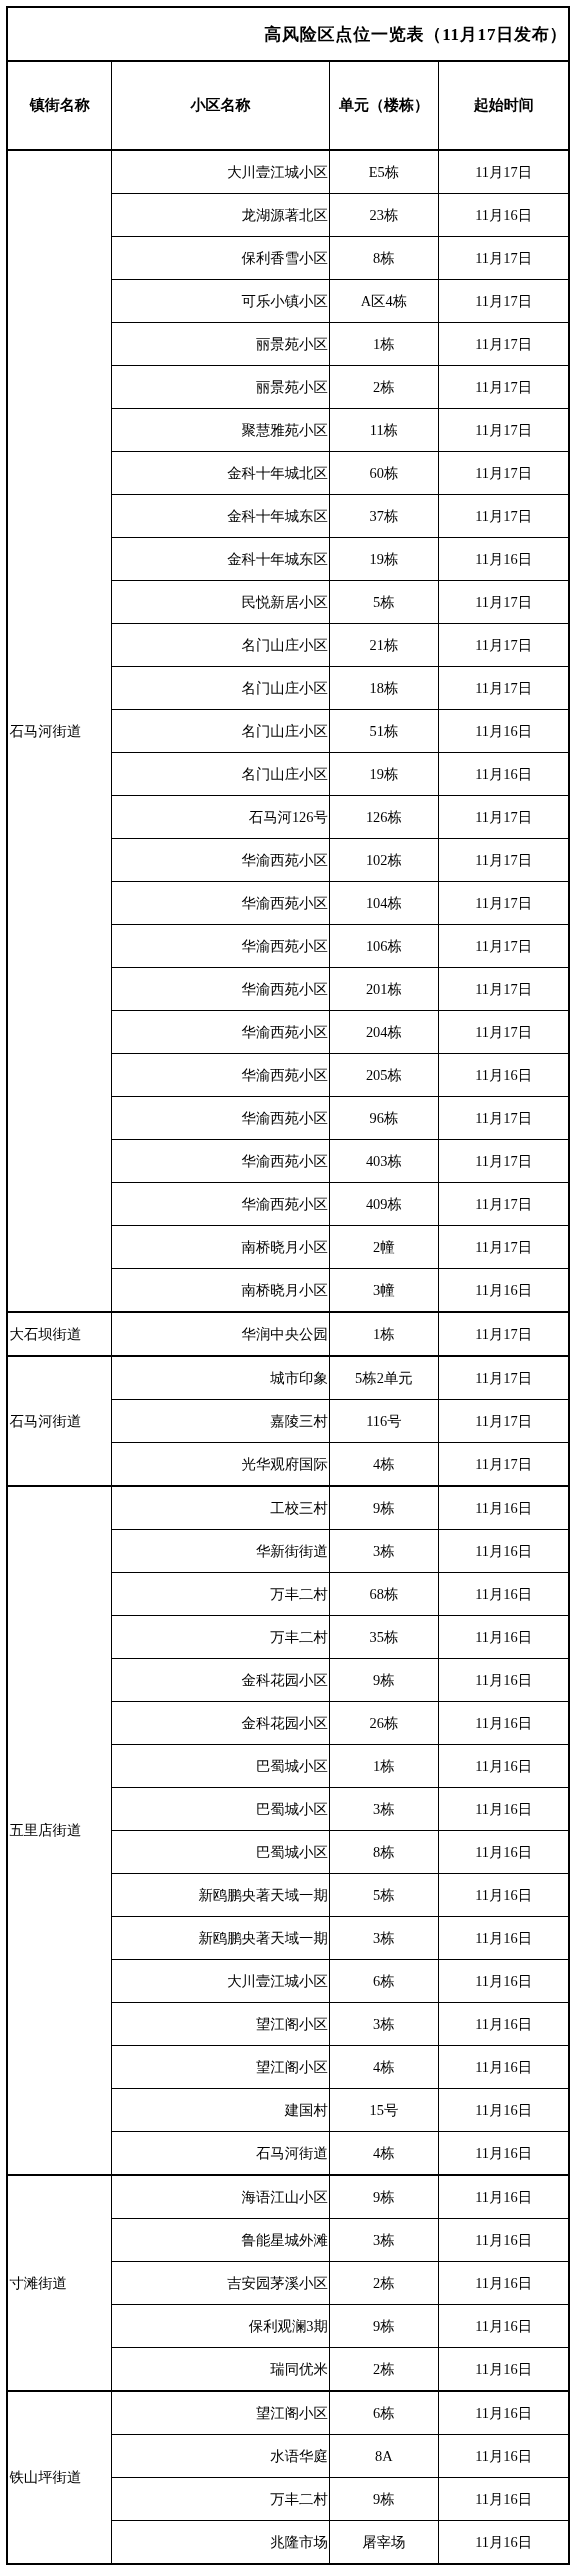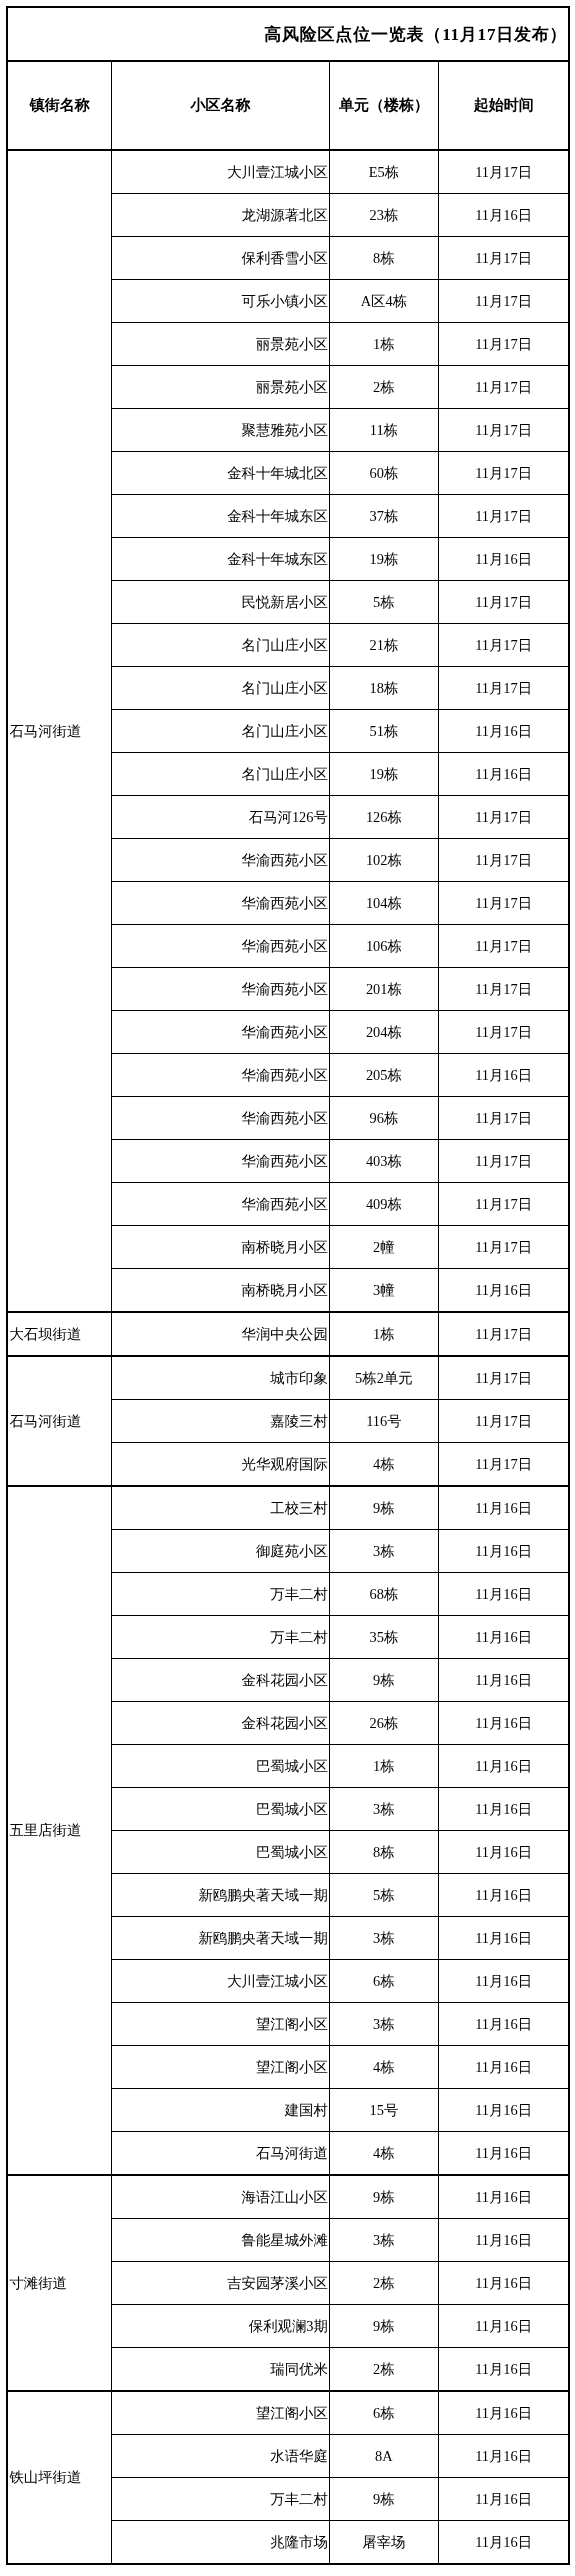--- a/index.html
+++ b/index.html
@@ -245,21 +245,21 @@
           <td class="unit">4栋</td>
           <td class="date">11月17日</td>
         </tr>
         <tr class="section-start">
           <td rowspan="16" class="street">五里店街道</td>
           <td class="community">工校三村</td>
           <td class="unit">9栋</td>
           <td class="date">11月16日</td>
         </tr>
         <tr>
-          <td class="community">御庭苑小区</td>
+          <td class="community">华新街街道</td>
           <td class="unit">3栋</td>
           <td class="date">11月16日</td>
         </tr>
         <tr>
           <td class="community">万丰二村</td>
           <td class="unit">68栋</td>
           <td class="date">11月16日</td>
         </tr>
         <tr>
           <td class="community">万丰二村</td>

